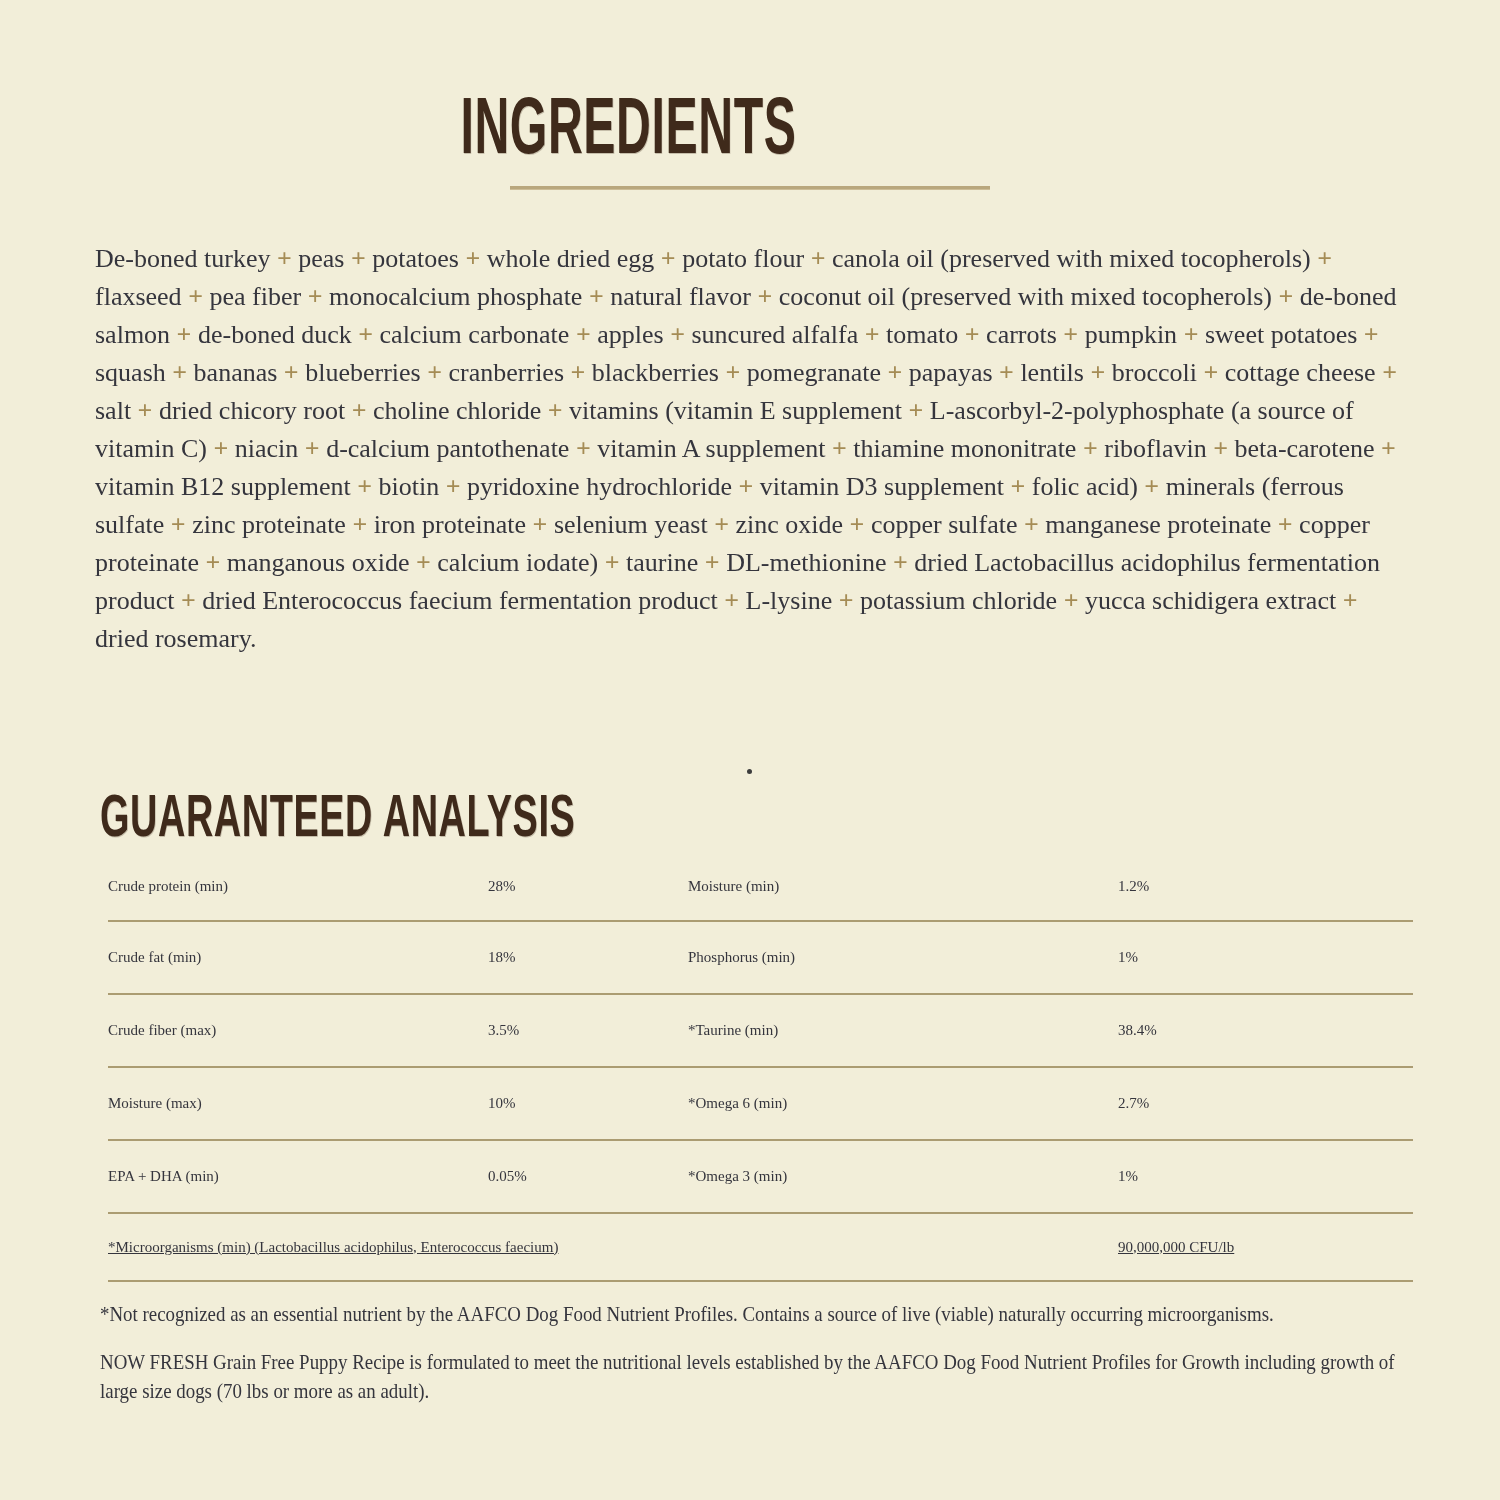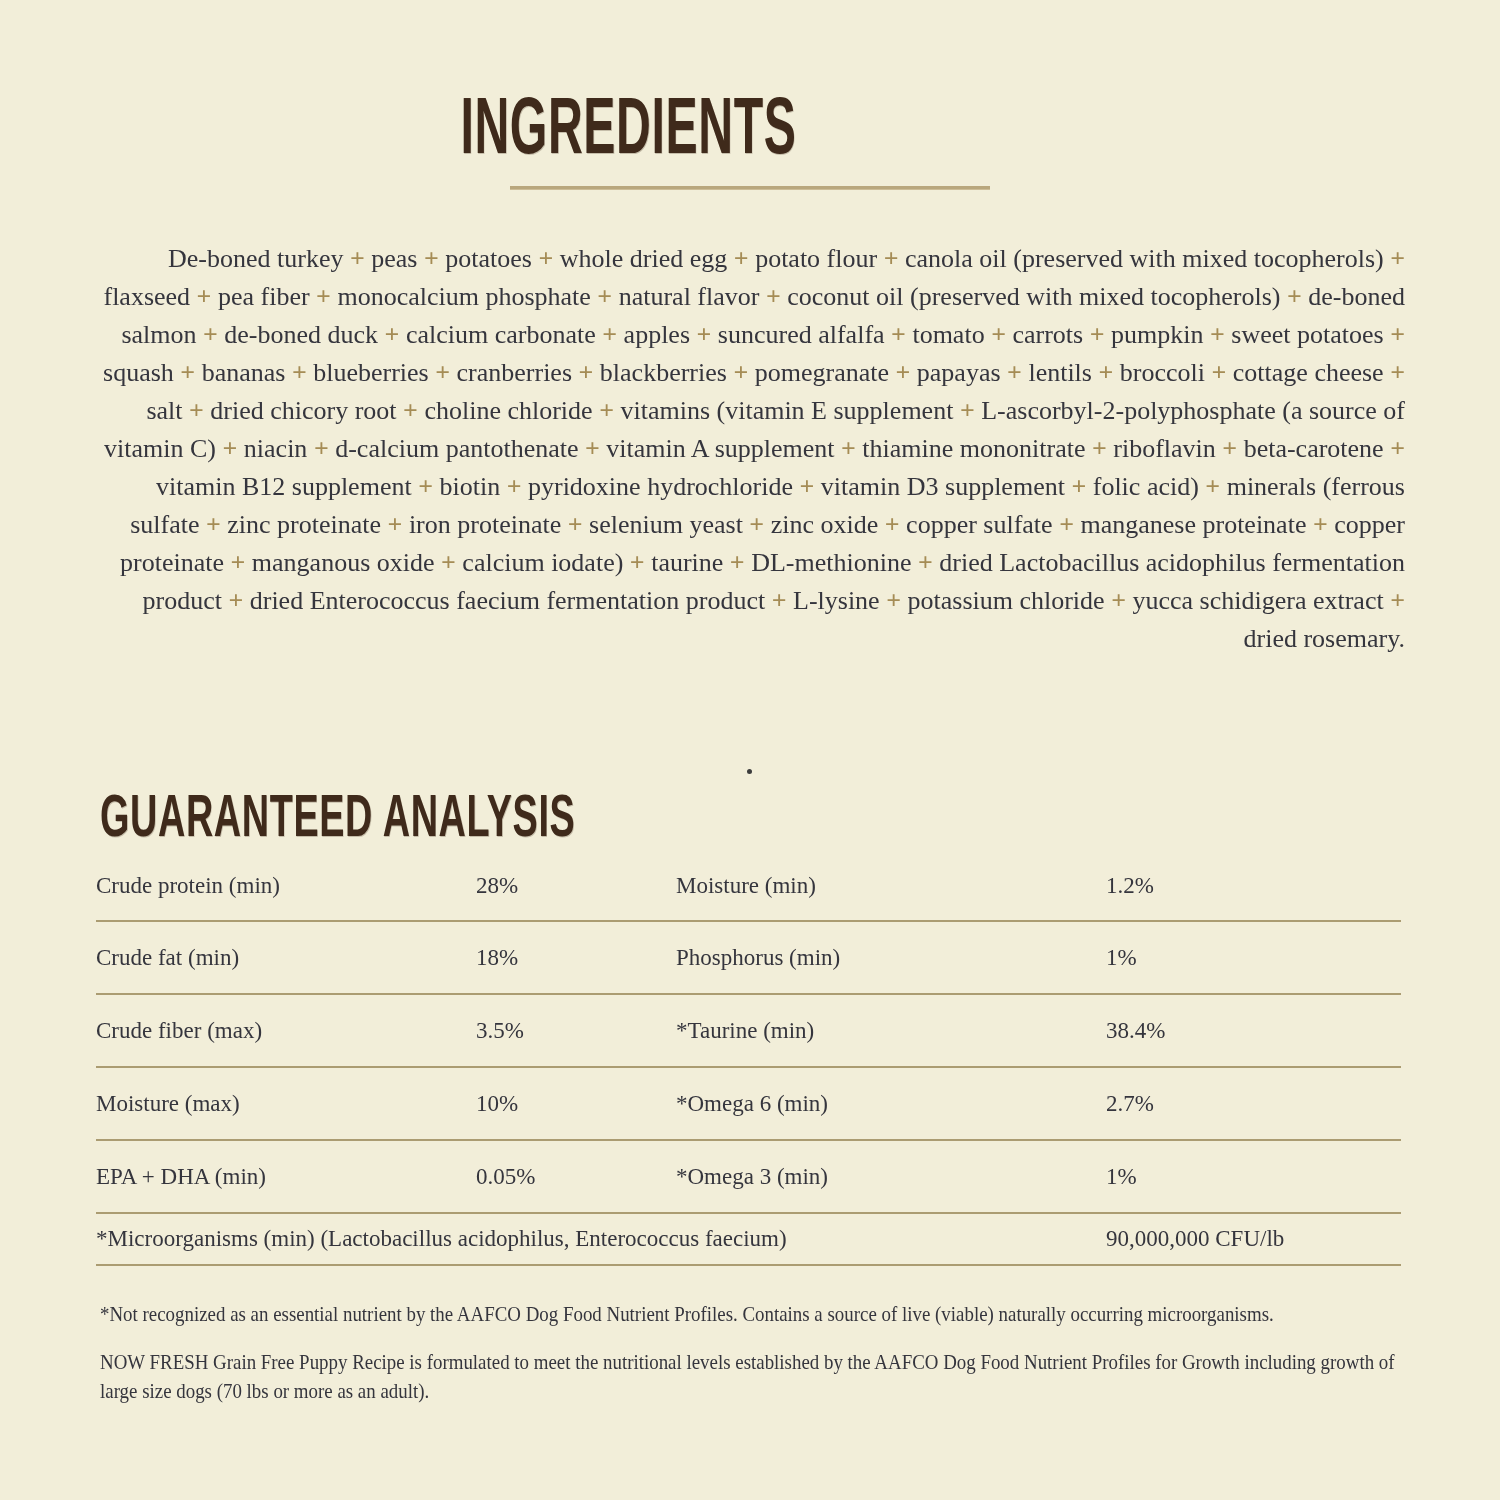--- a/index.html
+++ b/index.html
@@ -34,53 +34,54 @@
     font-size:79px;
     transform:scaleX(0.61);
     transform-origin:center top;
   }
   .title-divider{
     position:absolute; top:186px; left:510px; width:480px; height:4px;
     background:#b9a77d; border-bottom:1px solid #cdbd97;
   }
   .ingredients-paragraph{
     position:absolute; top:240px; left:95px; width:1310px;
-    text-align:right;
+    text-align:left;
     font-size:26px; line-height:38px;
     color:var(--ink);
   }
   .plus{ color:var(--gold); font-weight:bold; }
   .stray-dot{
     position:absolute; top:769px; left:747px; width:5px; height:5px;
     background:#3c3c3c; border-radius:50%;
   }
   .ga-heading-wrap{ position:absolute; top:786px; left:100px; }
   .ga-heading-wrap .condensed{
     font-size:60px;
     transform:scaleX(0.63);
     transform-origin:left top;
   }
   .ga-table{
-    position:absolute; top:852px; left:96px; width:1305px;
-    font-size:23px;
+    position:absolute; top:852px; left:108px; width:1305px;
+    font-size:15px;
   }
   .ga-row{
     display:grid;
     grid-template-columns:380px 130px 70px 430px 200px 1fr;
     align-items:center;
     height:73px;
     border-bottom:2px solid var(--line);
   }
   .ga-row:first-child{ height:70px; }
   .ga-row-wide{
     display:grid;
     grid-template-columns:1010px 200px 1fr;
     align-items:center;
-    height:52px;
+    height:68px;
     border-bottom:2px solid var(--line);
+    text-decoration:underline;
   }
   .ga-value{ text-align:left; }
   .footnotes{
     position:absolute; top:1300px; left:100px; width:1490px;
     transform:scaleX(0.879); transform-origin:left top;
     font-size:21.5px; line-height:29px;
   }
   .footnote{ margin-bottom:19px; }
 </style>
 </head>

